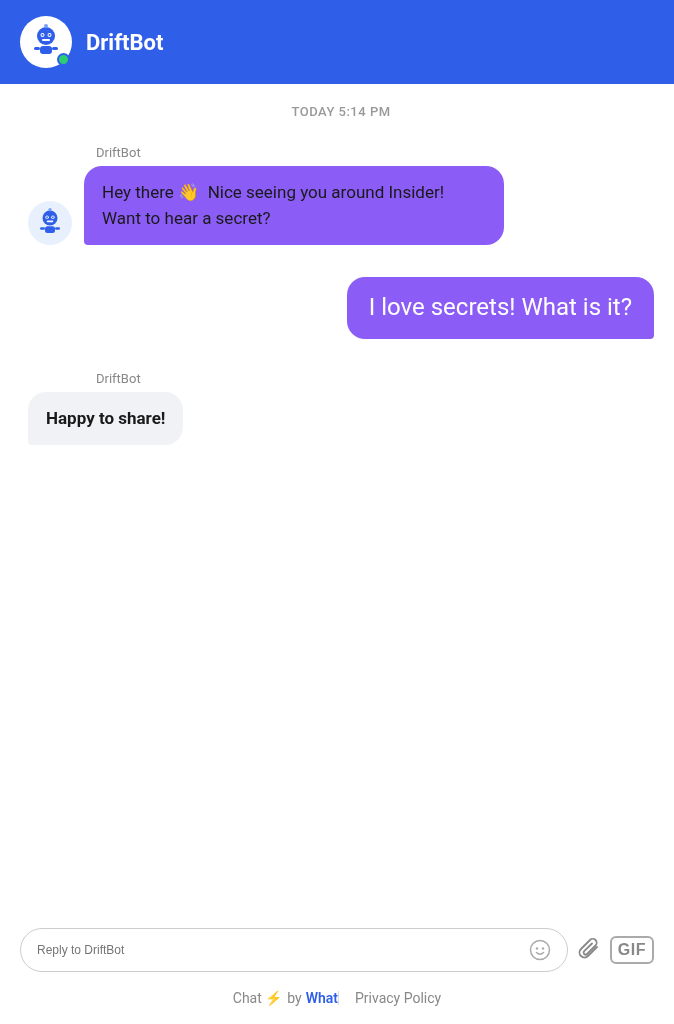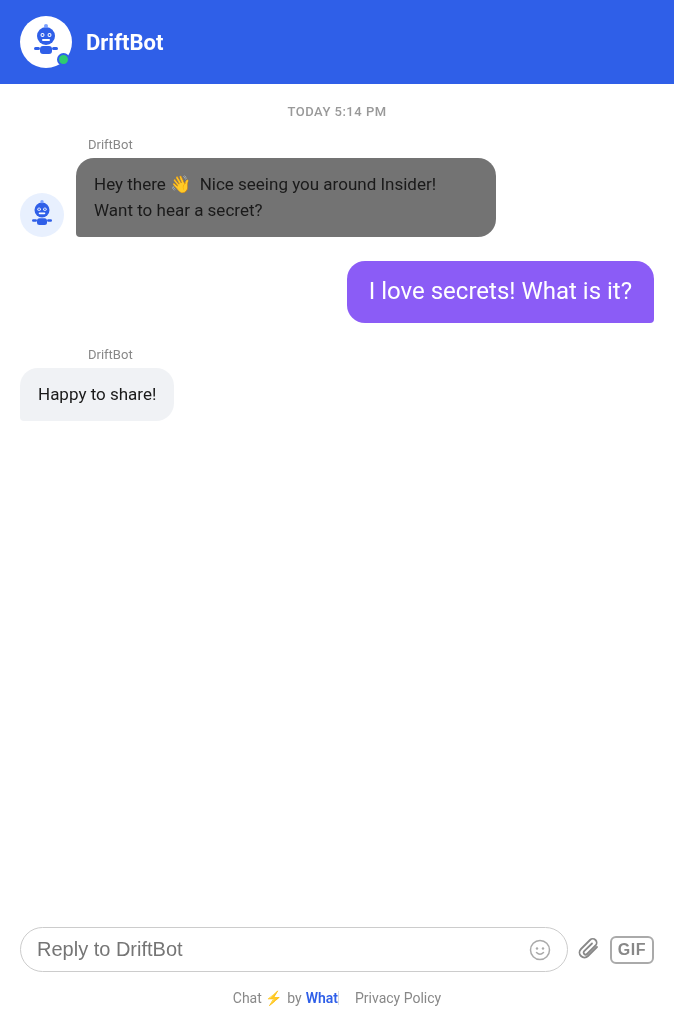--- a/index.html
+++ b/index.html
@@ -54,24 +54,24 @@
 
     .header-title {
       color: #ffffff;
       font-size: 22px;
       font-weight: 700;
     }
 
     
     .chat-area {
       flex: 1;
-      padding: 20px 20px 0 20px;
-      display: flex;
-      flex-direction: column;
-      gap: 0;
+      padding: 20px 20px 0 28px;
+      display: flex;
+      flex-direction: column;
+      gap: 8px;
       overflow-y: auto;
     }
 
     .timestamp-label {
       text-align: center;
       color: #999;
       font-size: 13px;
       font-weight: 500;
       letter-spacing: 0.5px;
       margin-bottom: 18px;
@@ -116,21 +116,21 @@
     }
 
     .bot-messages {
       display: flex;
       flex-direction: column;
       gap: 8px;
       max-width: 420px;
     }
 
     .bot-bubble {
-      background: #737373;
+      background: #8b5cf6;
       border-radius: 18px 18px 18px 4px;
       padding: 14px 18px;
       font-size: 17px;
       line-height: 1.5;
       color: #1a1a1a;
     }
 
     
     .user-row {
       display: flex;
@@ -152,20 +152,21 @@
     .bot-group2 {
       display: flex;
       flex-direction: column;
       margin-bottom: 24px;
     }
 
     .bot-row2 {
       display: flex;
       align-items: flex-end;
       gap: 12px;
+      font-weight: bold;
     }
 
     .bot-messages2 {
       display: flex;
       flex-direction: column;
       gap: 8px;
       max-width: 420px;
     }
 
     .bot-bubble2 {
@@ -192,21 +193,21 @@
       border: 1.5px solid #ccc;
       border-radius: 24px;
       padding: 10px 16px;
       gap: 8px;
     }
 
     .reply-input {
       flex: 1;
       border: none;
       outline: none;
-      font-size: 20px;
+      font-size: 12px;
       color: #1d4ed8;
       background: transparent;
     }
 
     .emoji-btn {
       background: none;
       border: none;
       cursor: pointer;
       color: #aaa;
       font-size: 22px;

